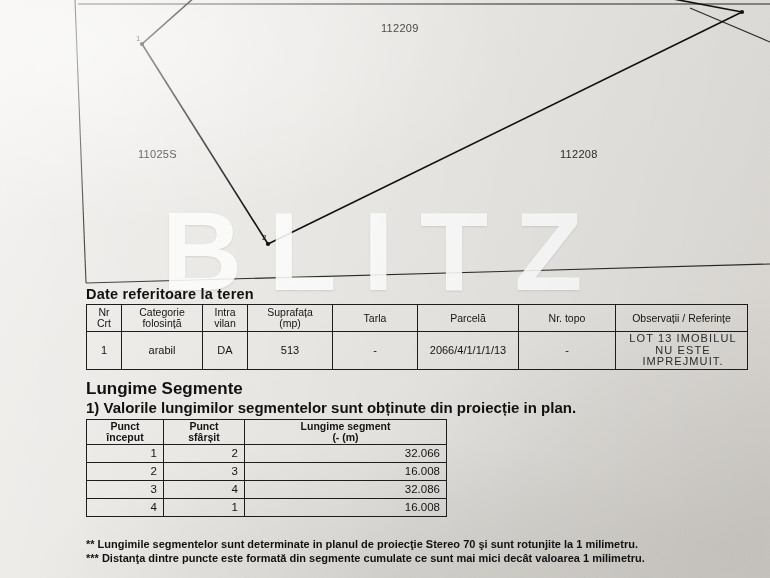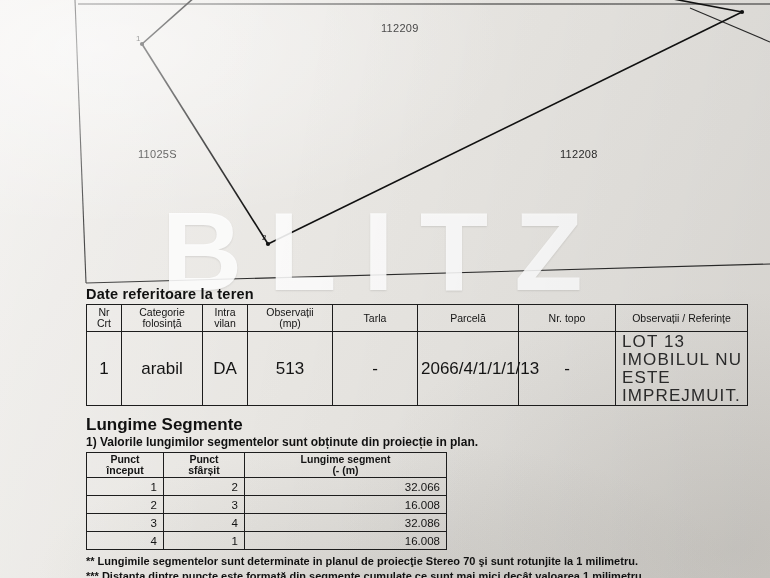--- a/index.html
+++ b/index.html
@@ -107,21 +107,21 @@
     border: 1px solid #1d1d1d;
     padding: 1px 3px;
     text-align: center;
     font-weight: normal;
     line-height: 1.05;
     margin-left: 24px;
   }
   
   .t-teren { width: 662px; table-layout: fixed; }
   .t-teren thead td { font-size: 10.5px; padding: 2px 2px; }
-  .t-teren tbody td { height: 20px; font-size: 17px; }
+  .t-teren tbody td { height: 20px; font-size: 11px; text-align: center; }
   .t-teren .c-nr { width: 30px; }
   .t-teren .c-cat { width: 76px; }
   .t-teren .c-intra { width: 40px; }
   .t-teren .c-supr { width: 80px; }
   .t-teren .c-tarla { width: 80px; border-radius: 12px; }
   .t-teren .c-parcela { width: 96px; text-align: center; }
   .t-teren .c-topo { width: 92px; }
   .t-teren .c-obs { width: auto; }
   .small2 { display: block; font-size: 10.5px; line-height: 1.05; }
 
@@ -133,37 +133,37 @@
     color: #2a2a2a;
   }
 
   .seg-title {
     margin-top: 9px;
     font-size: 17px;
     font-weight: bold;
     color: #111;
   }
   .seg-note {
-    font-size: 12px;
+    font-size: 15px;
     font-weight: bold;
     color: #111;
     margin-bottom: 3px;
   }
 
   
   .t-seg { width: 345px; table-layout: fixed; }
   .t-seg .c-p1 { width: 72px; }
   .t-seg .c-p2 { width: 76px; }
   .t-seg .c-len { width: 197px; }
   .t-seg thead td { font-weight: bold; font-size: 11px; padding: 1px 2px; }
   .t-seg tbody td { font-size: 11.5px; height: 15px; }
   .t-seg tbody td.num { text-align: right; padding-right: 6px; }
 
   .footnotes {
-    margin-top: 4px;
+    margin-top: 20px;
     font-size: 11px;
     font-weight: bold;
     color: #111;
     line-height: 1.28;
   }
   .footnotes div { white-space: nowrap; }
 
   .blur {
     filter: blur(0.25px);
   }
@@ -227,21 +227,21 @@
           </td>
           <td class="c-cat">
             <span class="small2">Categorie</span>
             <span class="small2">folosință</span>
           </td>
           <td class="c-intra">
             <span class="small2">Intra</span>
             <span class="small2">vilan</span>
           </td>
           <td class="c-supr">
-            <span class="small2">Observații</span>
+            <span class="small2">Suprafața</span>
             <span class="small2">(mp)</span>
           </td>
           <td class="c-tarla">
             <span class="small2">Tarla</span>
           </td>
           <td class="c-parcela">
             <span class="small2">Parcelă</span>
           </td>
           <td class="c-topo">
             <span class="small2">Nr. topo</span>

